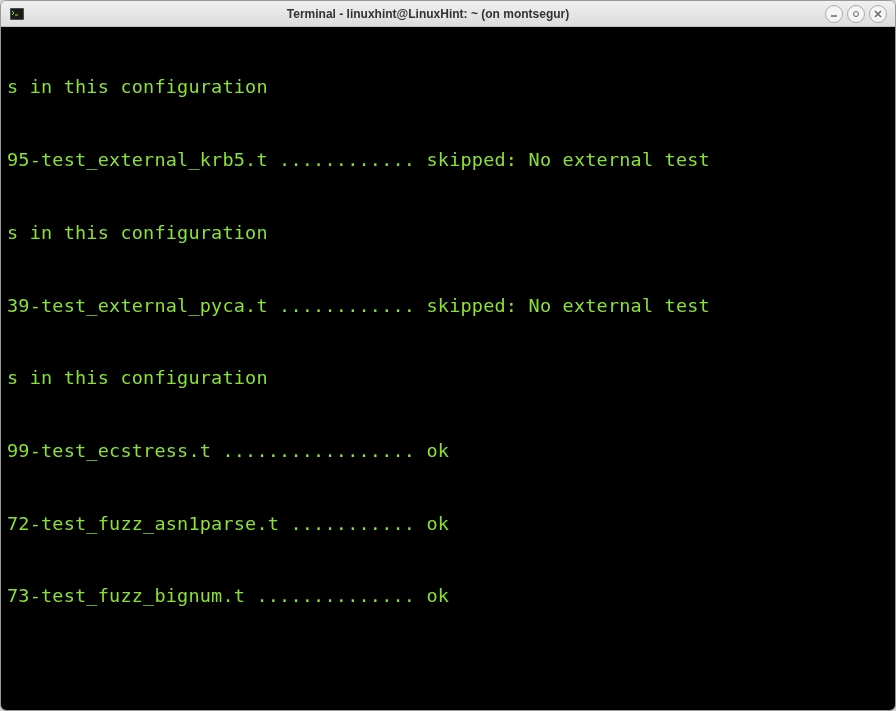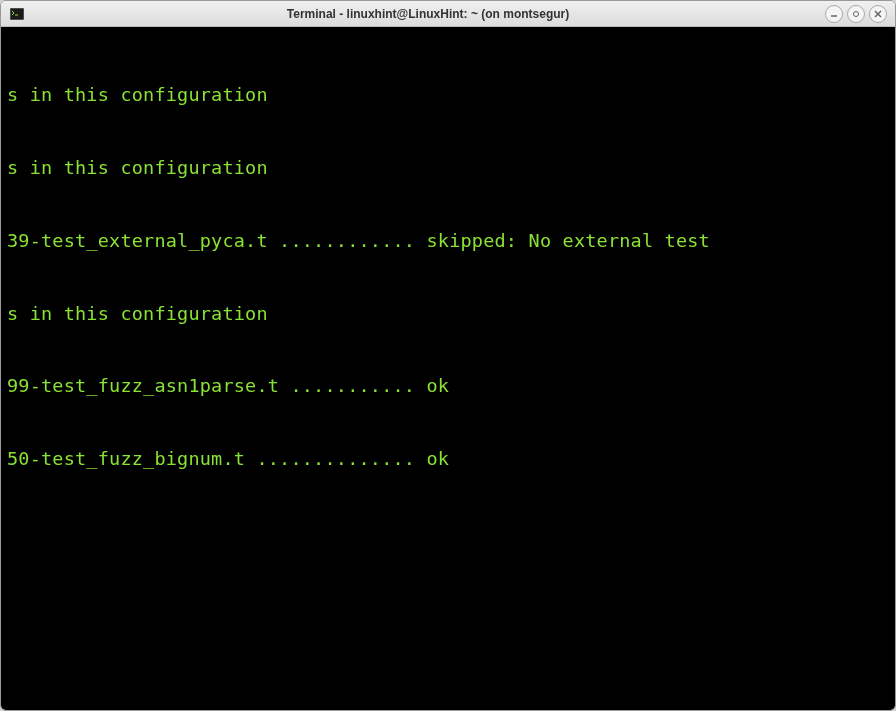--- a/index.html
+++ b/index.html
@@ -74,21 +74,21 @@
       align-items: center;
       justify-content: center;
       font-size: 10px;
       color: #666;
       cursor: pointer;
     }
     
     .terminal-body {
       flex: 1;
       background: #000000;
-      padding: 8px 6px;
+      padding: 0 6px;
       font-family: 'DejaVu Sans Mono', 'Liberation Mono', 'Courier New', monospace;
       font-size: 18.5px;
       line-height: 1.31;
       overflow: hidden;
       white-space: pre;
       letter-spacing: 0.2px;
     }
     
     .terminal-line {
       color: #8ae234;
@@ -123,25 +123,27 @@
         <svg width="8" height="8" viewBox="0 0 8 8">
             <line x1="1" y1="1" x2="7" y2="7" stroke="#666" stroke-width="1.5"></line>
             <line x1="7" y1="1" x2="1" y2="7" stroke="#666" stroke-width="1.5"></line>
           </svg>
       </div>
     </div>
   </div>
 
   <div class="terminal-body">
     <div class="terminal-line">s in this configuration</div>
+    <div class="terminal-line">95-test_external_krb5.t ............ skipped: No external test</div>
     <div class="terminal-line">s in this configuration</div>
     <div class="terminal-line">39-test_external_pyca.t ............ skipped: No external test</div>
     <div class="terminal-line">s in this configuration</div>
-    <div class="terminal-line">99-test_fuzz_asn1parse.t ........... ok</div>
-    <div class="terminal-line">50-test_fuzz_bignum.t .............. ok</div>
+    <div class="terminal-line">99-test_ecstress.t ................. ok</div>
+    <div class="terminal-line">72-test_fuzz_asn1parse.t ........... ok</div>
+    <div class="terminal-line">73-test_fuzz_bignum.t .............. ok</div>
     
     
     
     
     
     
     
     
     
     

